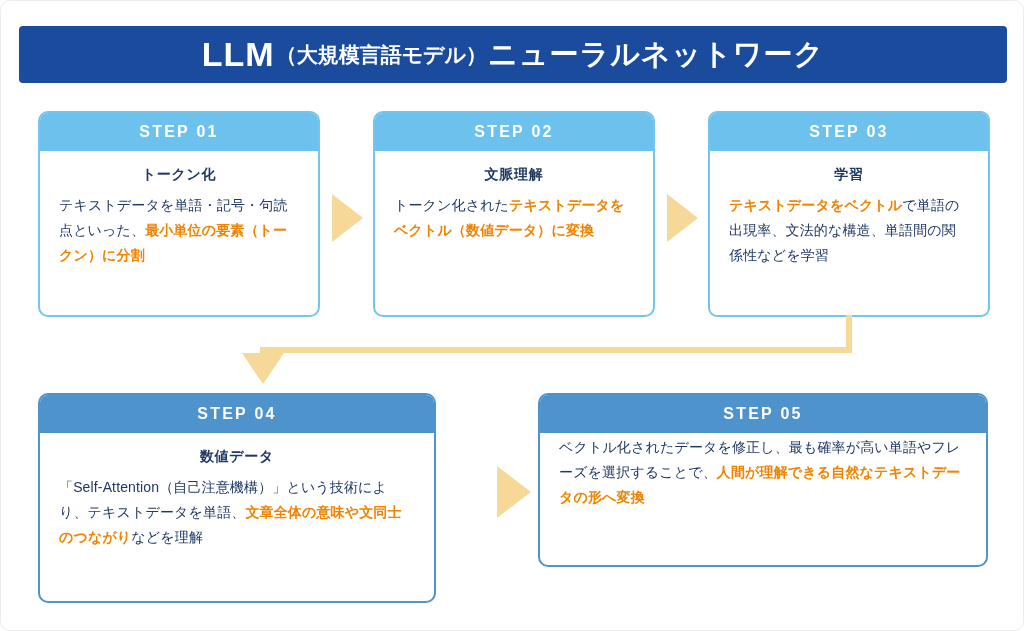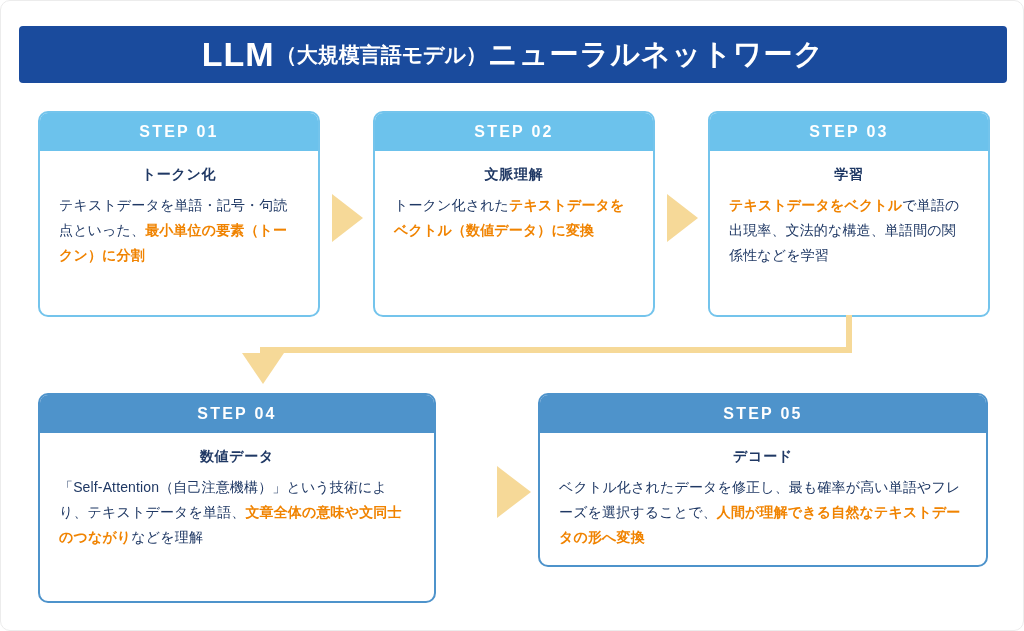--- a/index.html
+++ b/index.html
@@ -141,17 +141,16 @@
     <div class="card-title">数値データ</div>
     <div class="card-body"><span>「Self-Attention（自己注意機構）」という技術により、テキストデータを単語、</span><span class="hl">文章全体の意味や文同士のつながり</span><span>などを理解</span></div>
   </div>
 
   <div class="arrow-right" id="arrow-r3"></div>
 
   <div class="card bottom" id="card5">
     <div class="card-header">
       <span>STEP 05</span>
     </div>
-    <div class="card-title">デコード</div>
     <div class="card-body"><span>ベクトル化されたデータを修正し、最も確率が高い単語やフレーズを選択することで、</span><span class="hl">人間が理解できる自然なテキストデータの形へ変換</span></div>
   </div>
 
 </div>
 
 </body></html>

